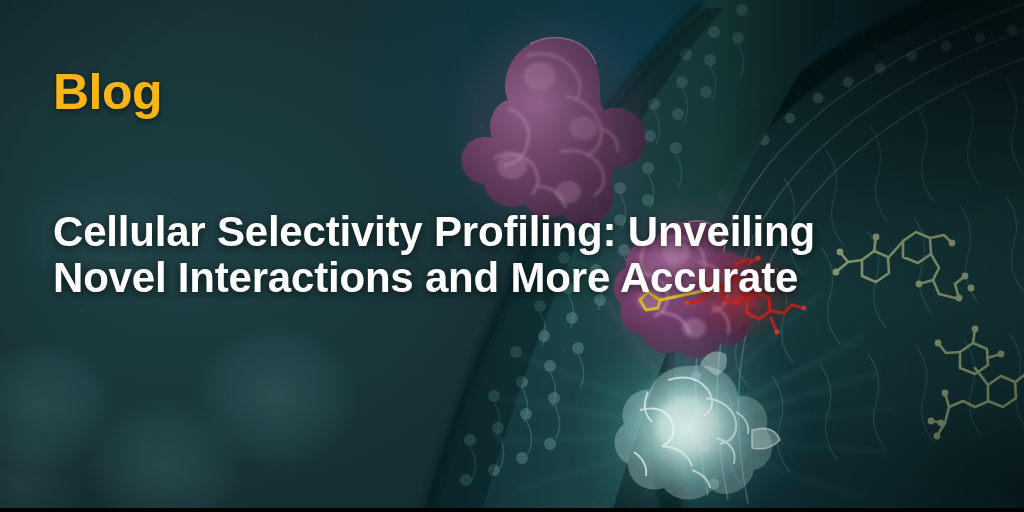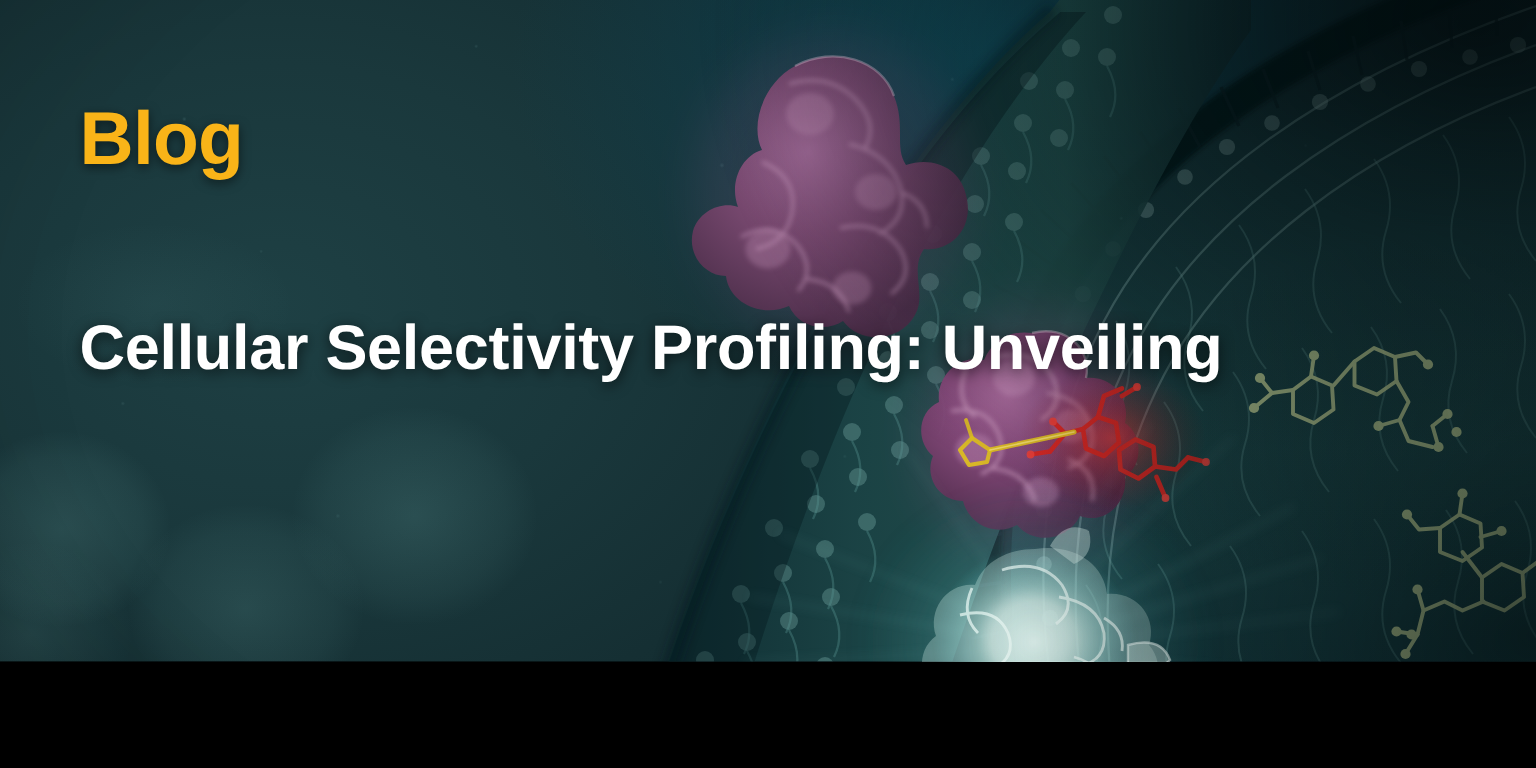--- a/index.html
+++ b/index.html
@@ -4,21 +4,21 @@
 <title>Blog Promo Banner</title>
 <style>
   html, body {
     margin: 0;
     padding: 0;
     background: #000;
   }
   #banner {
     position: relative;
     width: 1024px;
-    height: 441px;
+    height: 508px;
     overflow: hidden;
     font-family: "Liberation Sans", sans-serif;
     background: #173235;
     user-select: none;
   }
 
   
   .layer {
     position: absolute;
     inset: 0;
@@ -553,17 +553,18 @@
 
   <div class="layer" id="bg-speckle"></div>
   <div class="layer" id="bg-vignette"></div>
 
   <div id="content">
 
     <div id="kicker">Blog</div>
 
     <div id="headline">
       <span class="hl-line">Cellular Selectivity Profiling: Unveiling</span>
+      <span class="hl-line">Novel Interactions and More Accurate</span>
     </div>
 
 
   </div>
 </div>
 
 </body></html>

